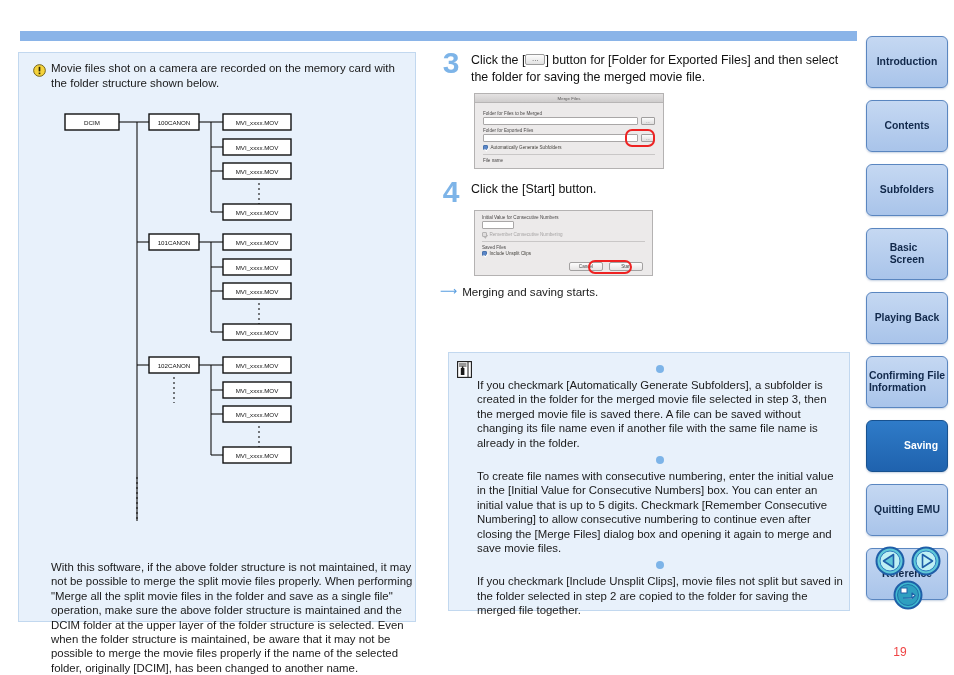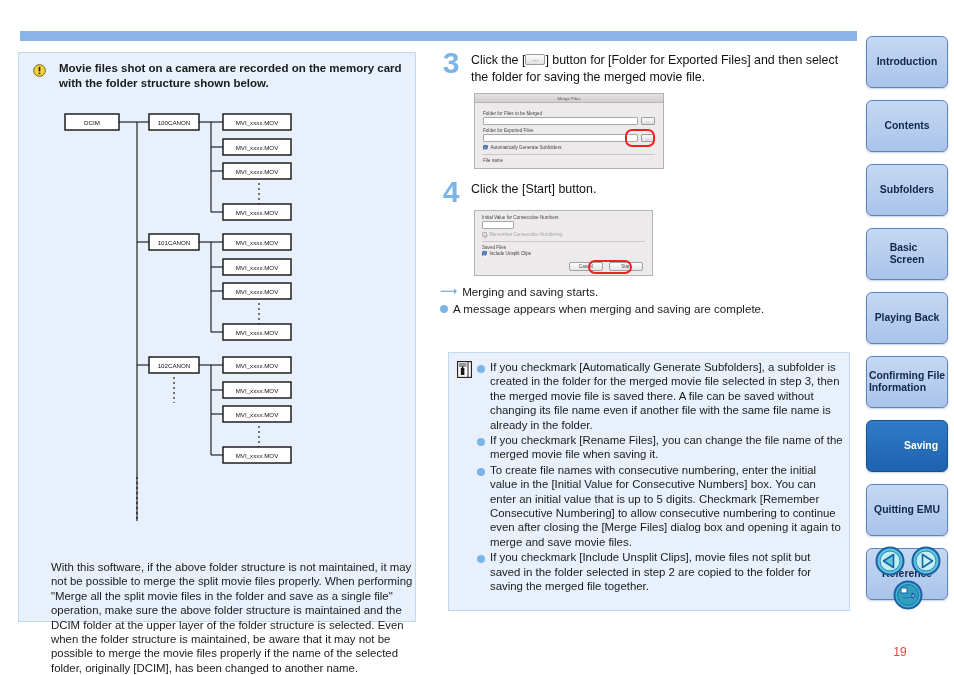--- a/index.html
+++ b/index.html
@@ -28,22 +28,21 @@
     left: 18px; top: 52px;
     width: 398px; height: 570px;
     background: #e8f1fb;
     border: 1px solid #c2d8ef;
   }
   .caution-row {
     position: absolute;
     left: 14px; top: 8px;
     width: 378px;
     display: flex;
-    gap: 13px;
-    font-weight: bold;
+    gap: 5px;
   }
   .caution-icon {
     flex: 0 0 auto;
     width: 13px; height: 13px;
     margin-top: 3px;
   }
   .caution-text {
     font-size: 11.5px;
     line-height: 14.5px;
     color: #1a1a1a;
@@ -228,22 +227,23 @@
   .note-icon {
     position: absolute; left: 8px; top: 8px;
     width: 15px; height: 17px;
   }
   .note-list {
     position: absolute;
     left: 28px; top: 7px;
     width: 366px;
   }
   .note-item {
-    display: flex; gap: 5px; align-items: flex-start;
+    display: flex; gap: 5px; align-items: center;
     margin-bottom: 1px;
+    flex-direction: column;
   }
   .note-item .dot-mark { margin-top: 5px; }
   .note-text {
     font-size: 11.4px; line-height: 14.4px; color: #1a1a1a;
   }
 
   
   .sidebar {
     position: absolute;
     left: 866px; top: 24px;
@@ -472,48 +472,40 @@
           <div class="dlg-btn">Start</div>
         </div>
         <div class="hl-ring" style="left:113px;top:49px;width:44px;height:14px;"></div>
       </div>
     </div>
 
     <div style="margin-top:8px;">
       <div class="result-line">
         <span class="arrow-mark">⟶</span>
         <span>Merging and saving starts.</span>
-      </div>
-      <div class="result-line">
-        <span class="dot-mark"></span>
-        <span>A message appears when merging and saving are complete.</span>
       </div>
     </div>
   </div>
 
   <div class="note-box">
     <svg class="note-icon" viewBox="0 0 15 17">
       <rect x="0.6" y="0.6" width="13.8" height="15.8" fill="#ffffff" stroke="#1a1a1a" stroke-width="1.1"></rect>
       <line x1="11" y1="1" x2="11" y2="16" stroke="#1a1a1a" stroke-width="1"></line>
       <line x1="2" y1="3" x2="9.5" y2="3" stroke="#1a1a1a" stroke-width="0.9"></line>
       <line x1="2" y1="5" x2="9.5" y2="5" stroke="#1a1a1a" stroke-width="0.9"></line>
       <rect x="3.8" y="7" width="3.6" height="7" fill="#1a1a1a"></rect>
       <rect x="4.8" y="5.4" width="1.6" height="1.8" fill="#1a1a1a"></rect>
     </svg>
     <div class="note-list">
       <div class="note-item">
         <span class="dot-mark"></span>
         <span class="note-text">If you checkmark [Automatically Generate Subfolders], a subfolder is created in the folder for the merged movie file selected in step 3, then the merged movie file is saved there. A file can be saved without changing its file name even if another file with the same file name is already in the folder.</span>
       </div>
       <div class="note-item">
         <span class="dot-mark"></span>
-        <span class="note-text">If you checkmark [Rename Files], you can change the file name of the merged movie file when saving it.</span>
-      </div>
-      <div class="note-item">
-        <span class="dot-mark"></span>
         <span class="note-text">To create file names with consecutive numbering, enter the initial value in the [Initial Value for Consecutive Numbers] box. You can enter an initial value that is up to 5 digits. Checkmark [Remember Consecutive Numbering] to allow consecutive numbering to continue even after closing the [Merge Files] dialog box and opening it again to merge and save movie files.</span>
       </div>
       <div class="note-item">
         <span class="dot-mark"></span>
         <span class="note-text">If you checkmark [Include Unsplit Clips], movie files not split but saved in the folder selected in step 2 are copied to the folder for saving the merged file together.</span>
       </div>
     </div>
   </div>
 
   <div class="sidebar">

